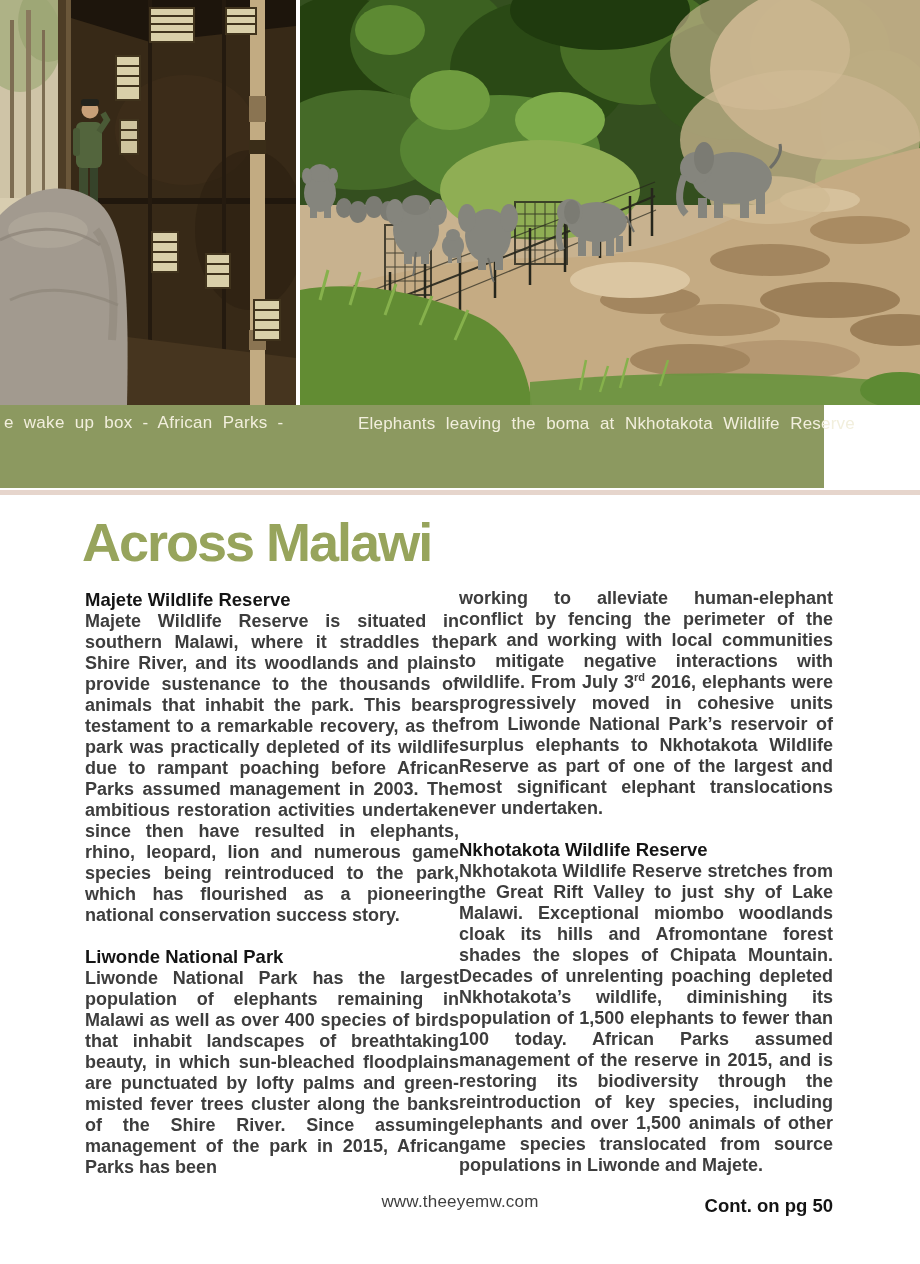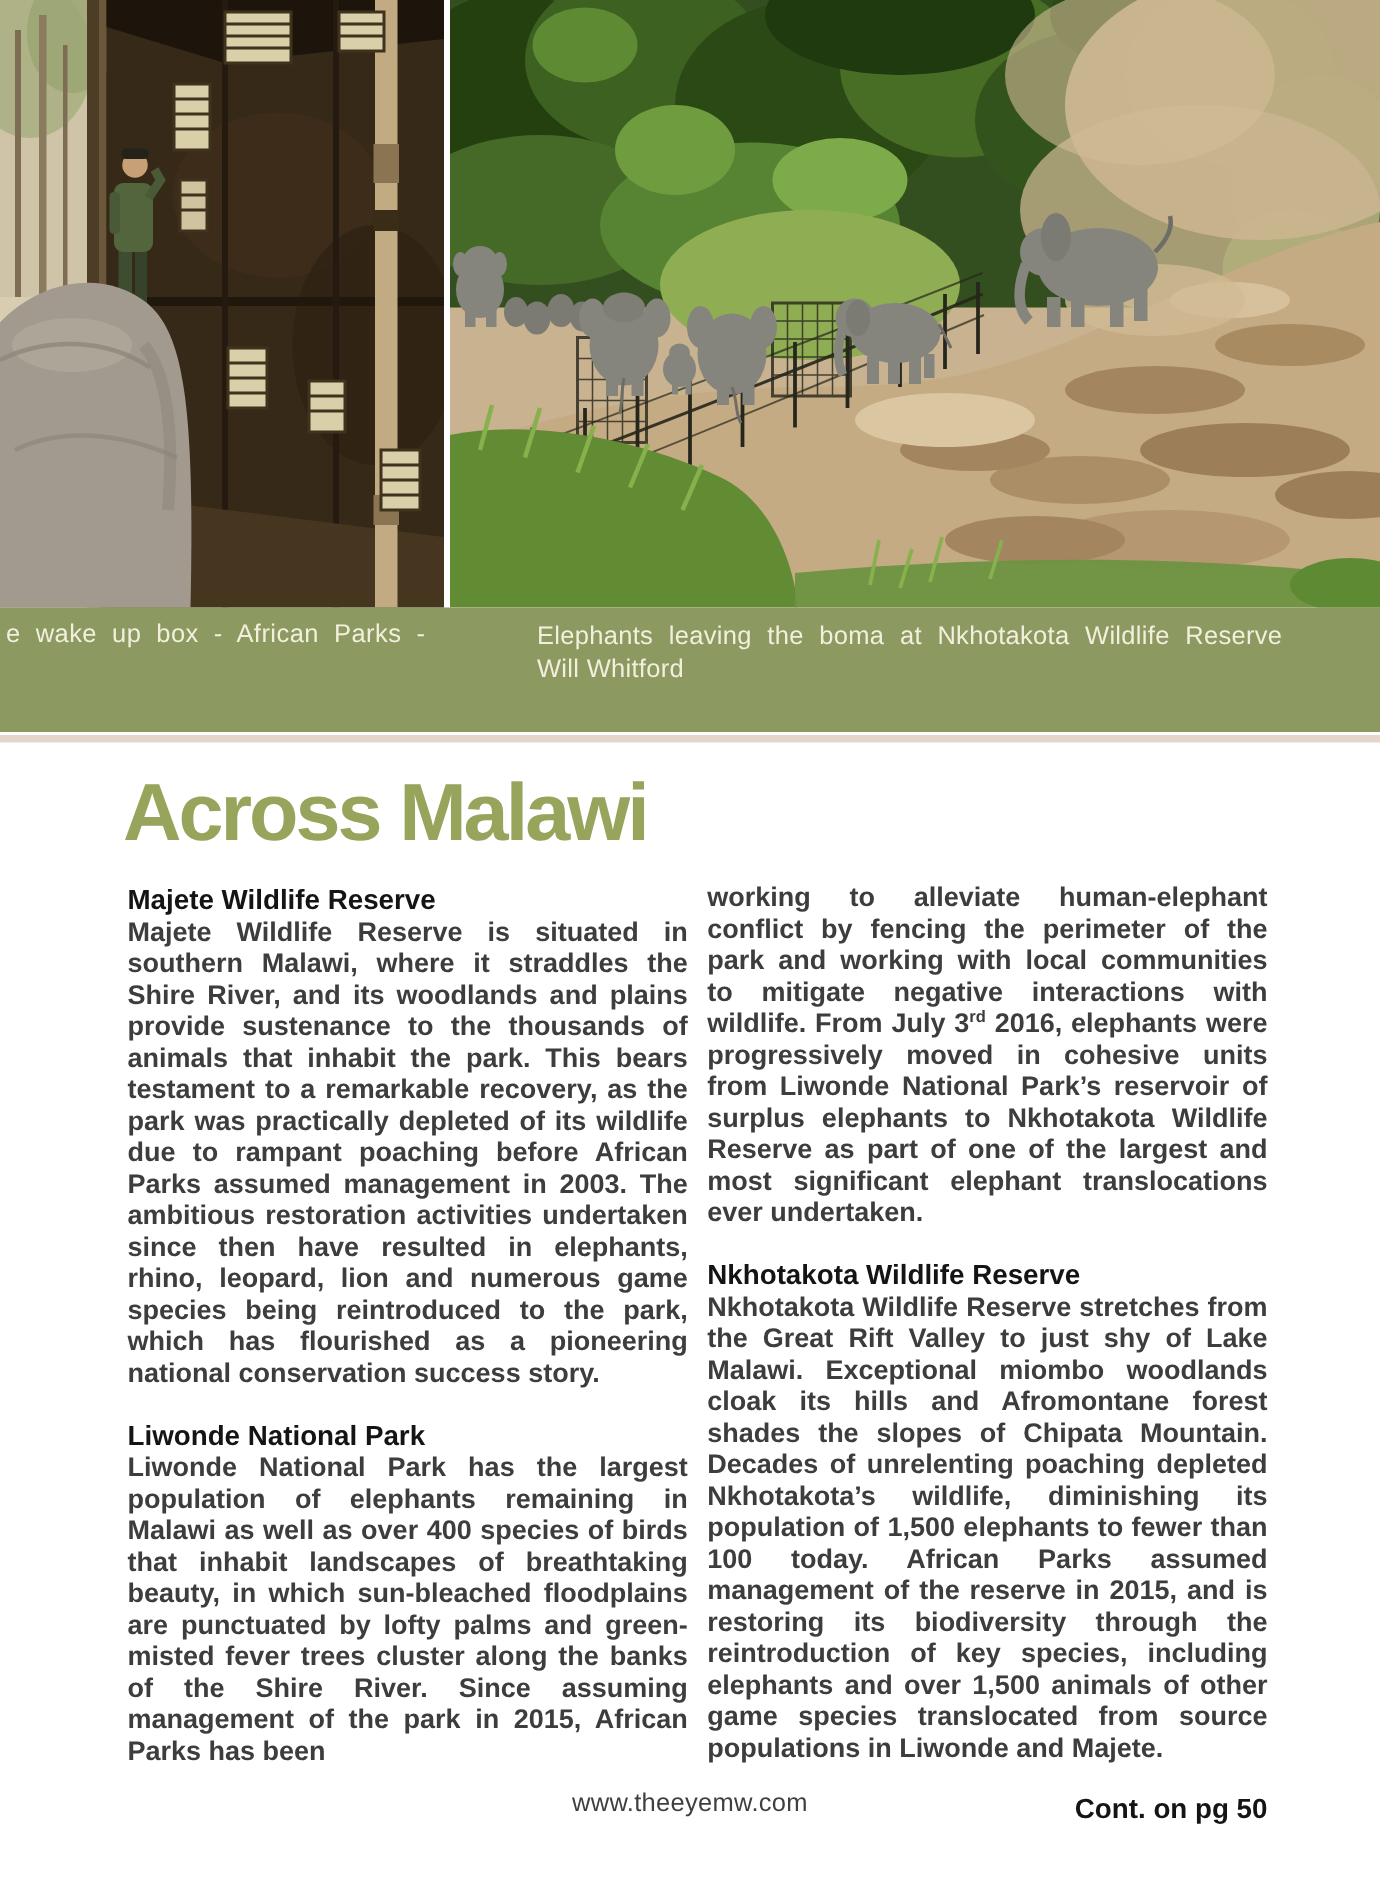--- a/index.html
+++ b/index.html
@@ -7,39 +7,39 @@
         font-family:"Liberation Sans",sans-serif;}
 
   
   .photo-row{position:absolute;left:0;top:0;width:920px;height:405px;display:flex;}
   .photo-left{width:296px;height:405px;}
   .photo-gap{width:4px;height:405px;background:#ffffff;}
   .photo-right{width:620px;height:405px;}
   .photo-row svg{display:block;width:100%;height:100%;}
 
   
-  .caption-band{position:absolute;left:0;top:405px;width:920px;height:83px;background:#8c9960;}
+  .caption-band{position:absolute;left:0;top:405px;width:824px;height:83px;background:#8c9960;}
   .caption-left{position:absolute;left:4px;top:8px;font-size:17px;color:#f2efdd;
                 letter-spacing:.3px;word-spacing:5px;white-space:nowrap;}
   .caption-right{position:absolute;left:358px;top:8px;width:430px;color:#f2efdd;
                  font-size:17px;letter-spacing:.2px;}
   .cap-line{line-height:22px;word-spacing:5.5px;white-space:nowrap;}
   .cap-line.last{word-spacing:normal;}
 
   
   .divider{position:absolute;left:0;top:490px;width:920px;height:5px;background:#e6d5cc;}
 
   
   .headline{position:absolute;left:82px;top:510px;font-size:54px;line-height:64px;
             font-weight:bold;letter-spacing:-2px;color:#97a45c;}
 
   
   .columns{position:absolute;left:85px;top:588px;width:760px;display:flex;}
   .col{width:374px;font-size:18px;line-height:21px;color:#3d3d3d;text-align:justify;}
-  .col.left{margin-right:13px;}
+  .col.left{}
   .col h3{margin:0;font-size:18.5px;line-height:23px;font-weight:bold;color:#141414;text-align:left;}
   .col p{margin:0 0 19px 0;font-weight:bold;}
   .col sup{font-size:11px;line-height:0;vertical-align:super;}
   .cont-note{text-align:right;font-weight:bold;color:#141414;font-size:18.5px;margin-top:3px;}
 
   
   .footer-url{position:absolute;left:0;top:1192px;width:920px;text-align:center;
               font-size:17px;color:#3f3f3f;letter-spacing:.2px;}
   .eye-logo{position:absolute;left:762px;top:1170px;width:100px;height:50px;}
 </style>
@@ -275,21 +275,20 @@
           <ellipse cx="600" cy="390" rx="40" ry="18" fill="#5d8a33"></ellipse>
         </g>
       </svg>
     </div>
   </div>
 
   <div class="caption-band">
     <div class="caption-left">e wake up box - African Parks -</div>
     <div class="caption-right">
       <div class="cap-line">Elephants leaving the boma at Nkhotakota Wildlife Reserve</div>
-      <div class="cap-line last">Will Whitford</div>
     </div>
   </div>
 
   <div class="divider"></div>
 
   <div class="headline">Across Malawi</div>
 
   <div class="columns">
     <div class="col left">
       <h3>Majete Wildlife Reserve</h3>

